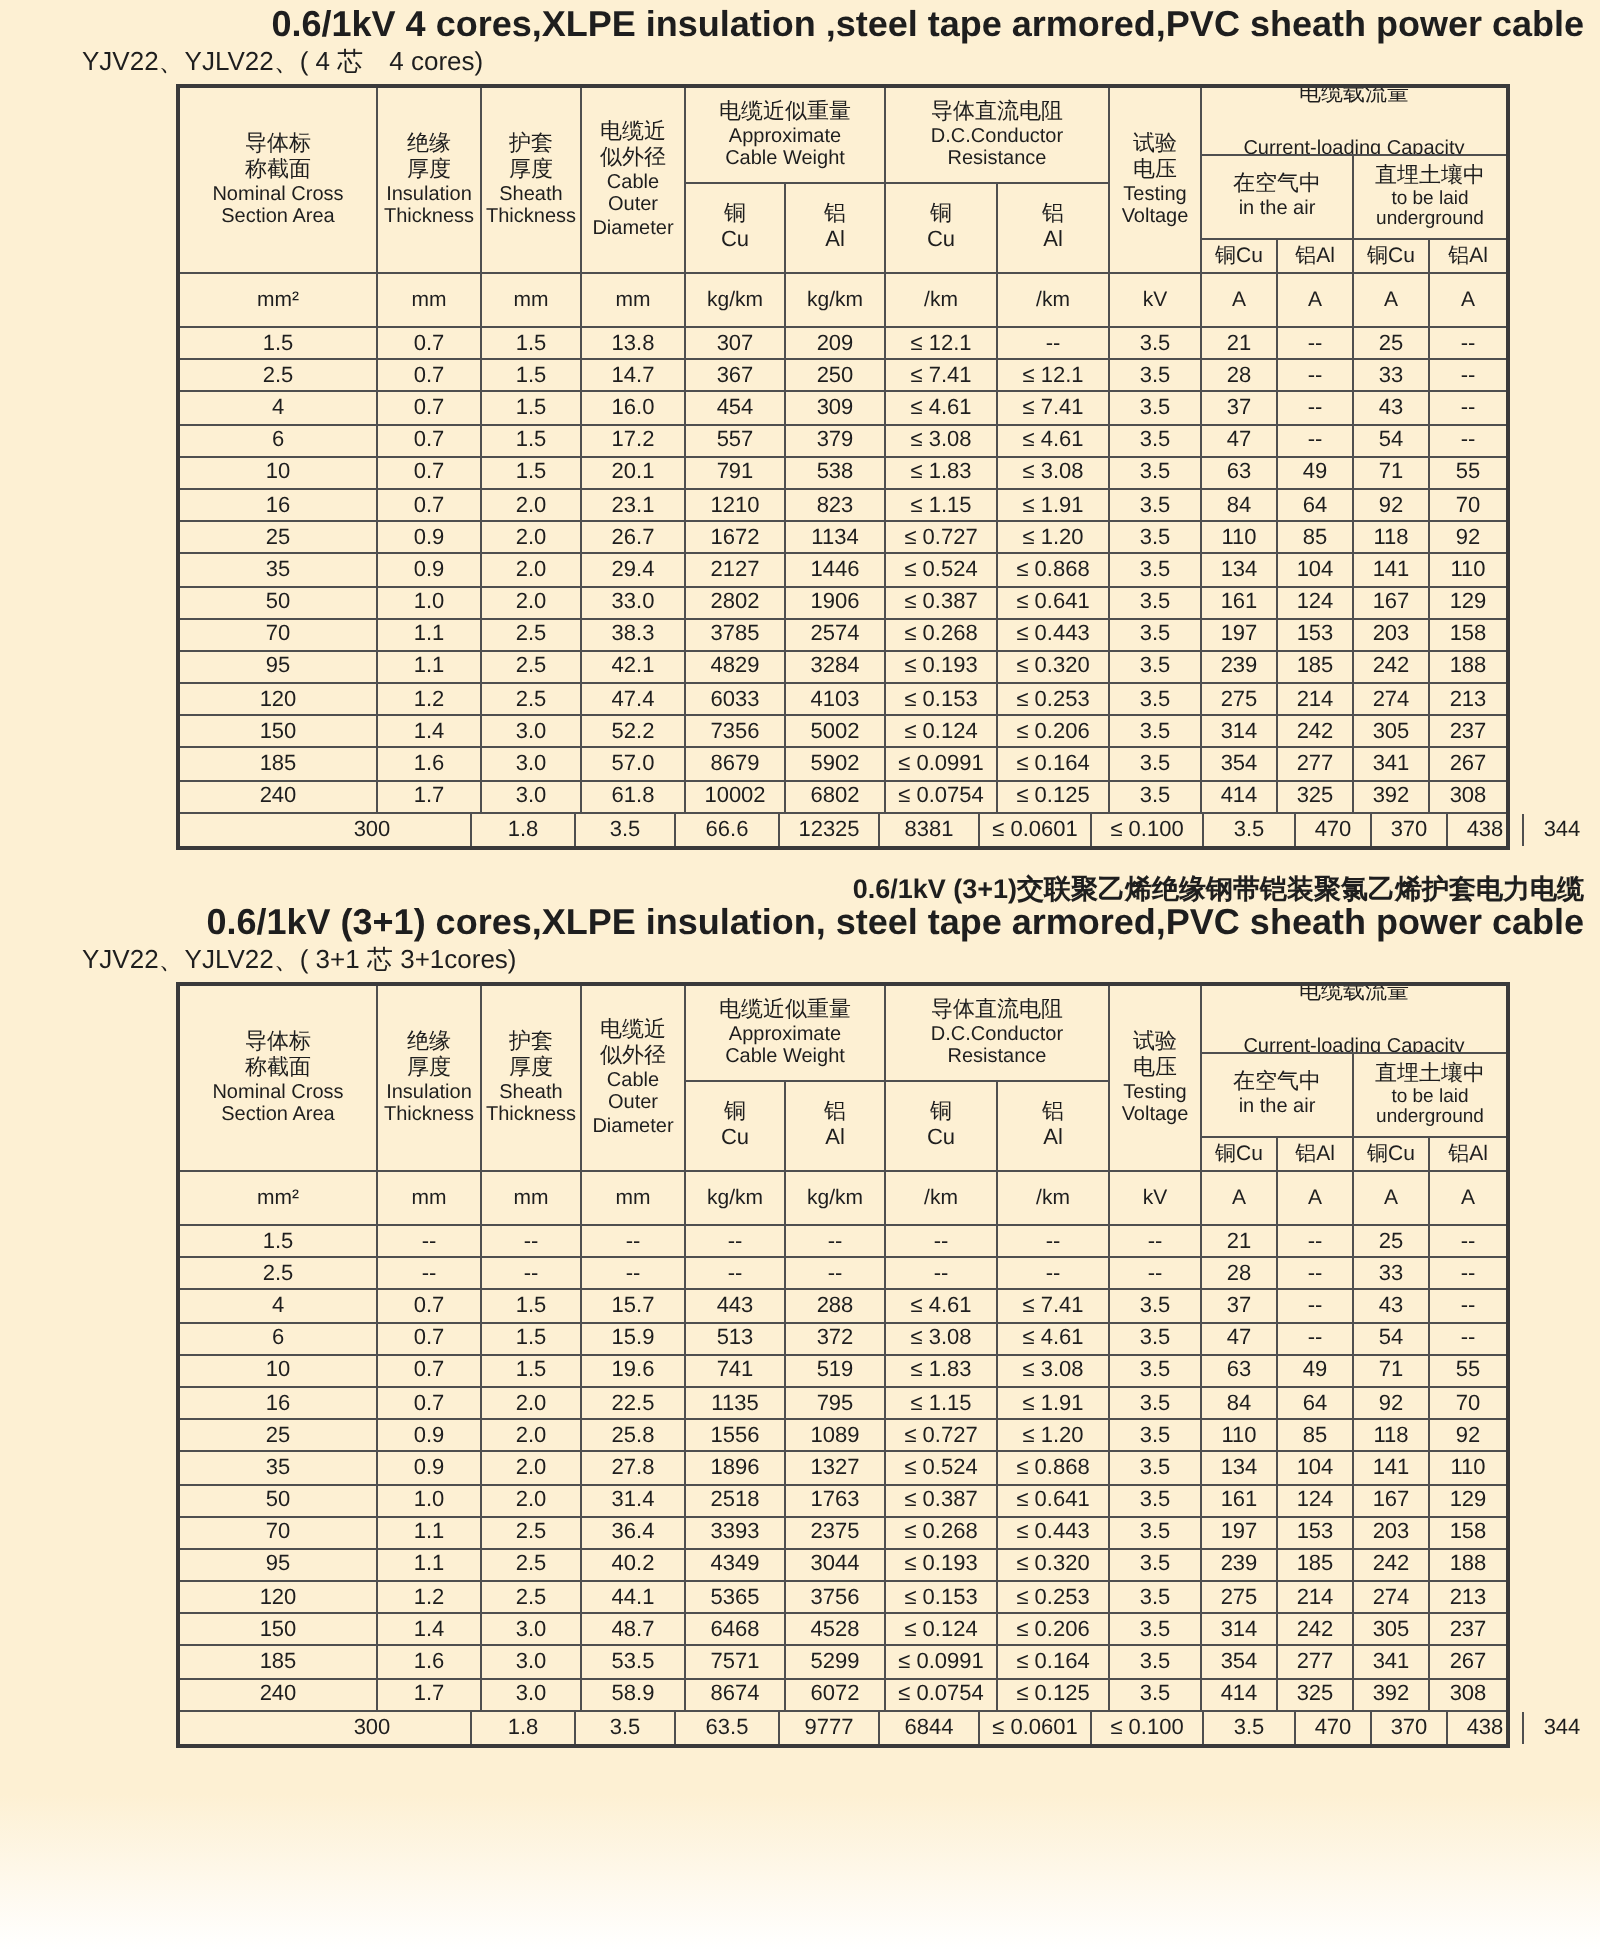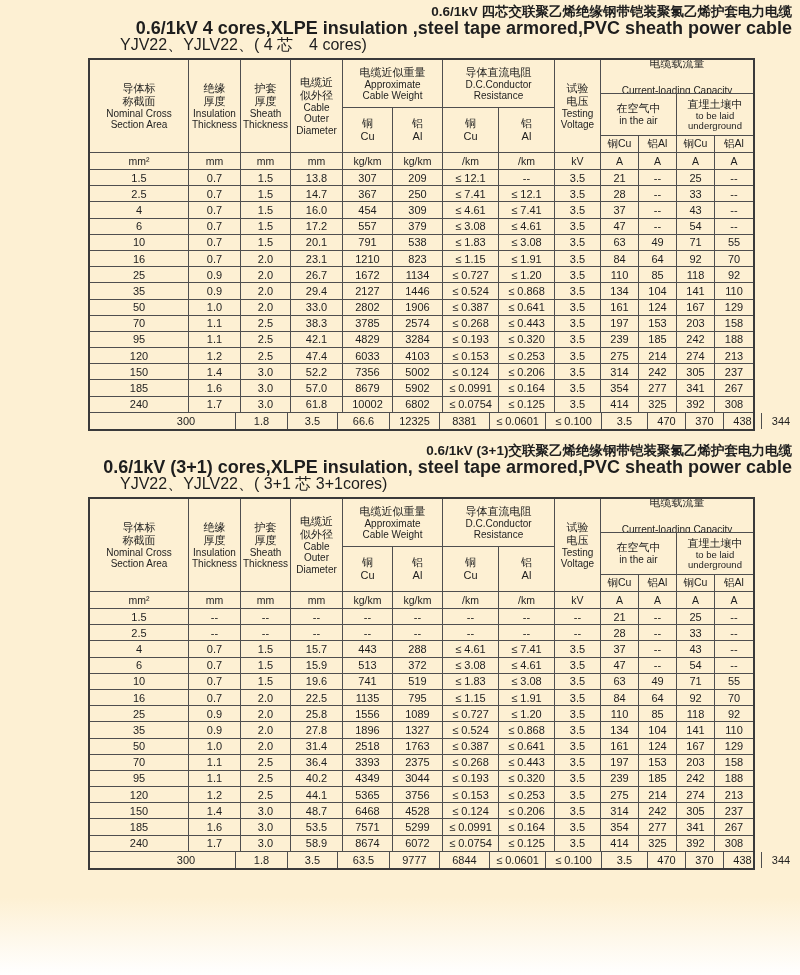--- a/index.html
+++ b/index.html
@@ -13,21 +13,21 @@
   body{
     font-family:"Liberation Sans","DejaVu Sans",sans-serif;
     color:var(--txt);
     background:linear-gradient(180deg,var(--bg) 0%,var(--bg) 92%,#ffffff 100%);
     overflow:hidden;
   }
   .titles{ text-align:right; padding:4px 8px 0 0; font-weight:bold; }
   .t-zh{ font-size:13.5px; line-height:16px; }
   .t-en{ font-size:18px; line-height:16px; }
   .model{
-    margin:2px 0 2px 120px; font-size:16px; height:18px;
+    margin:2px 0 2px 41px; font-size:13px; height:18px;
     display:flex; align-items:flex-end;
   }
   .cable-table{
     margin-left:88px; width:667px;
     border:2px solid var(--line-dark);
     background:var(--bg);
   }
   .grid13{
     display:grid;
     grid-template-columns:99px 52px 50px 52px 50px 50px 56px 56px 46px 38px 38px 38px 38px;
@@ -47,42 +47,41 @@
   .rt{grid-column:7/9;grid-row:1/3;border-bottom:1px solid var(--line);}
   .rcu{grid-column:7;grid-row:3/5;} .ral{grid-column:8;grid-row:3/5;}
   .volt{grid-column:9;grid-row:1/5;}
   .capt{grid-column:10/14;grid-row:1;border-bottom:1px solid var(--line);border-right:none;gap:15px;}
   .capair{grid-column:10/12;grid-row:2/4;border-bottom:1px solid var(--line);}
   .capug{grid-column:12/14;grid-row:2/4;border-bottom:1px solid var(--line);border-right:none;}
   .lf{font-size:10.5px;}
   .lf1{grid-column:10;grid-row:4;} .lf2{grid-column:11;grid-row:4;}
   .lf3{grid-column:12;grid-row:4;} .lf4{grid-column:13;grid-row:4;border-right:none;}
   .units{
-    border-top:1px solid var(--line); border-bottom:1px solid var(--line); height:18px;
+    border-top:1px solid var(--line); border-bottom:1px solid var(--line); height:28px;
   }
   .units .ucell{
     display:flex; align-items:center; justify-content:center;
     font-size:10.5px; border-right:1px solid var(--line);
   }
   .units .ucell:last-child{border-right:none;}
   .trow{ height:16.2px; border-bottom:1px solid var(--line); }
   .trow:last-child{ border-bottom:none;margin-left:47px; }
   .tcell{
     display:flex; align-items:center; justify-content:center;
     font-size:11px; border-right:1px solid var(--line); overflow:hidden;
   }
   .tcell:nth-child(13){ border-right:none; }
   .spacer{ height:8px; }
 </style>
 </head>
 <body>
 
 <div>
   <div class="titles">
-    <div class="t-zh">0.6/1kV 四芯交联聚乙烯绝缘钢带铠装聚氯乙烯护套电力电缆</div>
     <div class="t-en">0.6/1kV 4 cores,XLPE insulation ,steel tape armored,PVC sheath power cable</div>
   </div>
   <div class="model">YJV22、YJLV22、( 4 芯　4 cores)</div>
 
   <div class="cable-table">
     <div class="grid13 hgrid">
       <div class="hc c1">
         <span class="zh">导体标
 称截面</span>
         <span class="en">Nominal Cross

